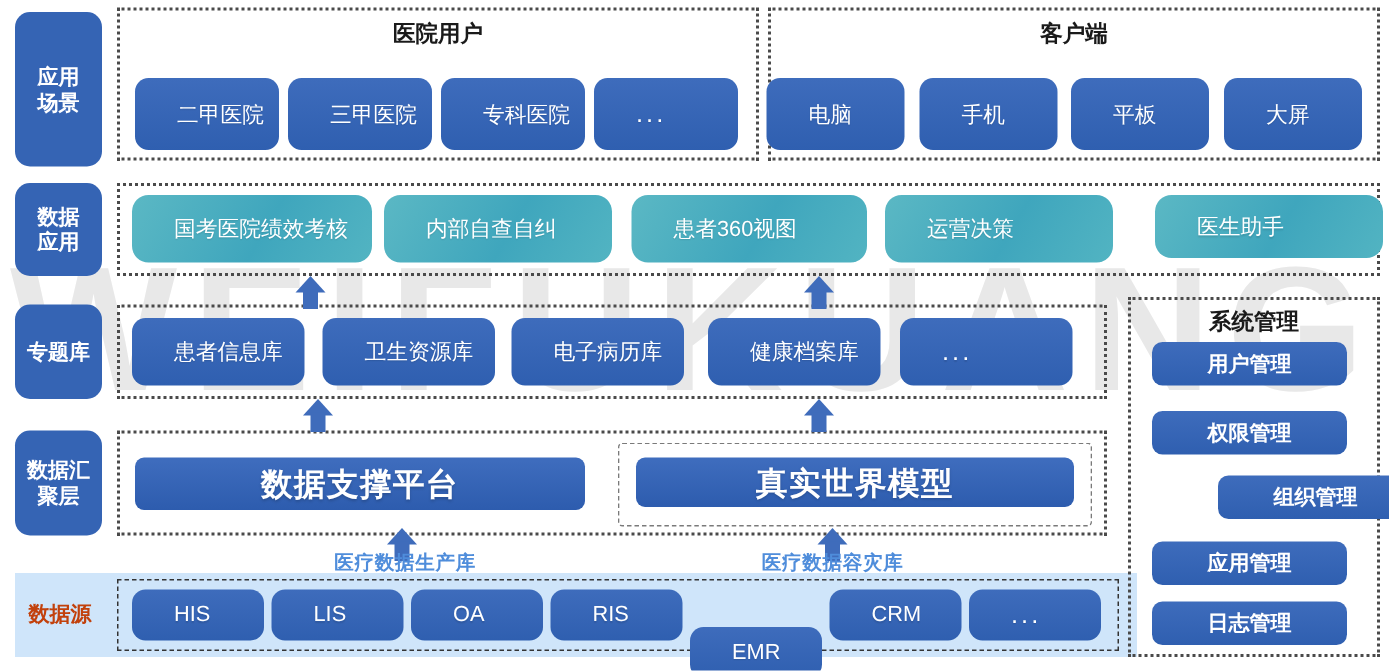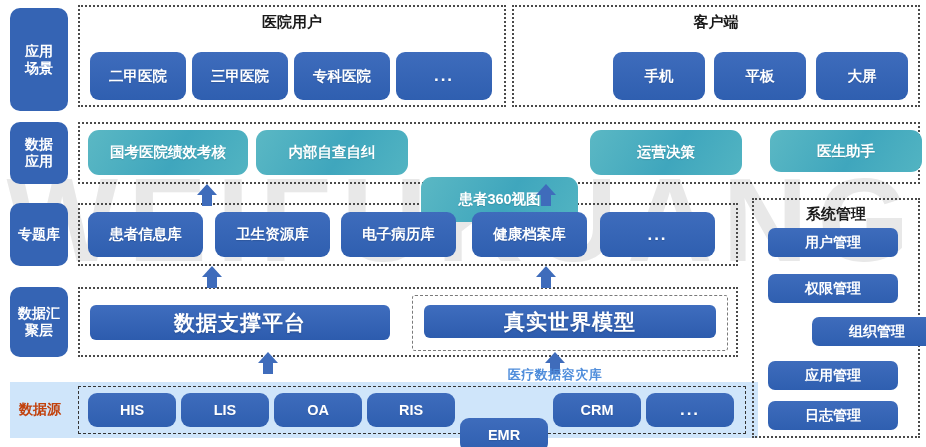--- a/index.html
+++ b/index.html
@@ -46,24 +46,25 @@
 
   .group-title{
     position:absolute;width:100%;text-align:center;
     font-size:15px;font-weight:bold;color:#1a1a1a;
     top:6px;left:0;z-index:4;
   }
 
   
   .chip{
     position:absolute;border-radius:9px;
-    display:flex;align-items:center;justify-content:center;
-    color:#ffffff;font-weight:bold;font-size:14.5px;
+    display:flex;align-items:center;
+    color:#ffffff;font-weight:normal;font-size:14.5px;
     box-sizing:border-box;z-index:3;
     text-shadow:0 1px 1px rgba(0,0,0,.12);
+    padding-left:28px;
   }
   .chip-blue{
     background:linear-gradient(180deg,#3e6cbc 0%,#2f5fb0 100%);
   }
   .chip-teal{
     background:linear-gradient(120deg,#5bb8c4 0%,#3fa6bd 55%,#52b4c2 100%);
     border-radius:11px;
   }
   .chip-ell{ font-size:17px; letter-spacing:2px; }
 
@@ -166,20 +167,23 @@
   <div class="chip chip-blue" style="left:294px;top:52px;width:96px;height:48px;">
     <span>专科医院</span>
   </div>
   <div class="chip chip-blue chip-ell" style="left:396px;top:52px;width:96px;height:48px;">
     <span>...</span>
   </div>
 
   <div class="dotted" style="left:512px;top:5px;width:408px;height:102px;">
     <div class="group-title">客户端</div>
   </div>
+  <div class="chip chip-blue" style="left:511px;top:52px;width:92px;height:48px;">
+    <span>电脑</span>
+  </div>
   <div class="chip chip-blue" style="left:613px;top:52px;width:92px;height:48px;">
     <span>手机</span>
   </div>
   <div class="chip chip-blue" style="left:714px;top:52px;width:92px;height:48px;">
     <span>平板</span>
   </div>
   <div class="chip chip-blue" style="left:816px;top:52px;width:92px;height:48px;">
     <span>大屏</span>
   </div>
 
@@ -190,21 +194,21 @@
     </div>
   </div>
 
   <div class="dotted" style="left:78px;top:122px;width:842px;height:62px;"></div>
   <div class="chip chip-teal" style="left:88px;top:130px;width:160px;height:45px;">
     <span>国考医院绩效考核</span>
   </div>
   <div class="chip chip-teal" style="left:256px;top:130px;width:152px;height:45px;">
     <span>内部自查自纠</span>
   </div>
-  <div class="chip chip-teal" style="left:421px;top:130px;width:157px;height:45px;margin-top:47px;">
+  <div class="chip chip-teal" style="left:421px;top:130px;width:157px;height:45px;">
     <span>患者360视图</span>
   </div>
   <div class="chip chip-teal" style="left:590px;top:130px;width:152px;height:45px;">
     <span>运营决策</span>
   </div>
   <div class="chip chip-teal" style="left:770px;top:130px;width:152px;height:42px;">
     <span>医生助手</span>
   </div>
 
   <div class="arrow" style="left:197px;top:184px;width:20px;height:22px;">
@@ -263,20 +267,21 @@
 
   <div class="dashbox" style="left:412px;top:295px;width:316px;height:56px;"></div>
   <div class="bigbar" style="left:424px;top:305px;width:292px;height:33px;">
     <span>真实世界模型</span>
   </div>
 
   <div class="arrow" style="left:258px;top:352px;width:20px;height:22px;">
     <div class="head"></div>
       <div class="shaft"></div>
   </div>
+  <div class="pipelabel" style="left:205px;top:366px;width:130px;">医疗数据生产库</div>
 
   <div class="arrow" style="left:545px;top:352px;width:20px;height:22px;">
     <div class="head"></div>
       <div class="shaft"></div>
   </div>
   <div class="pipelabel" style="left:490px;top:366px;width:130px;">医疗数据容灾库</div>
 
   <div class="band" style="left:10px;top:382px;width:748px;height:56px;"></div>
   <div class="rail-flat" style="left:10px;top:382px;width:60px;height:56px;">
     <span>数据源</span>

